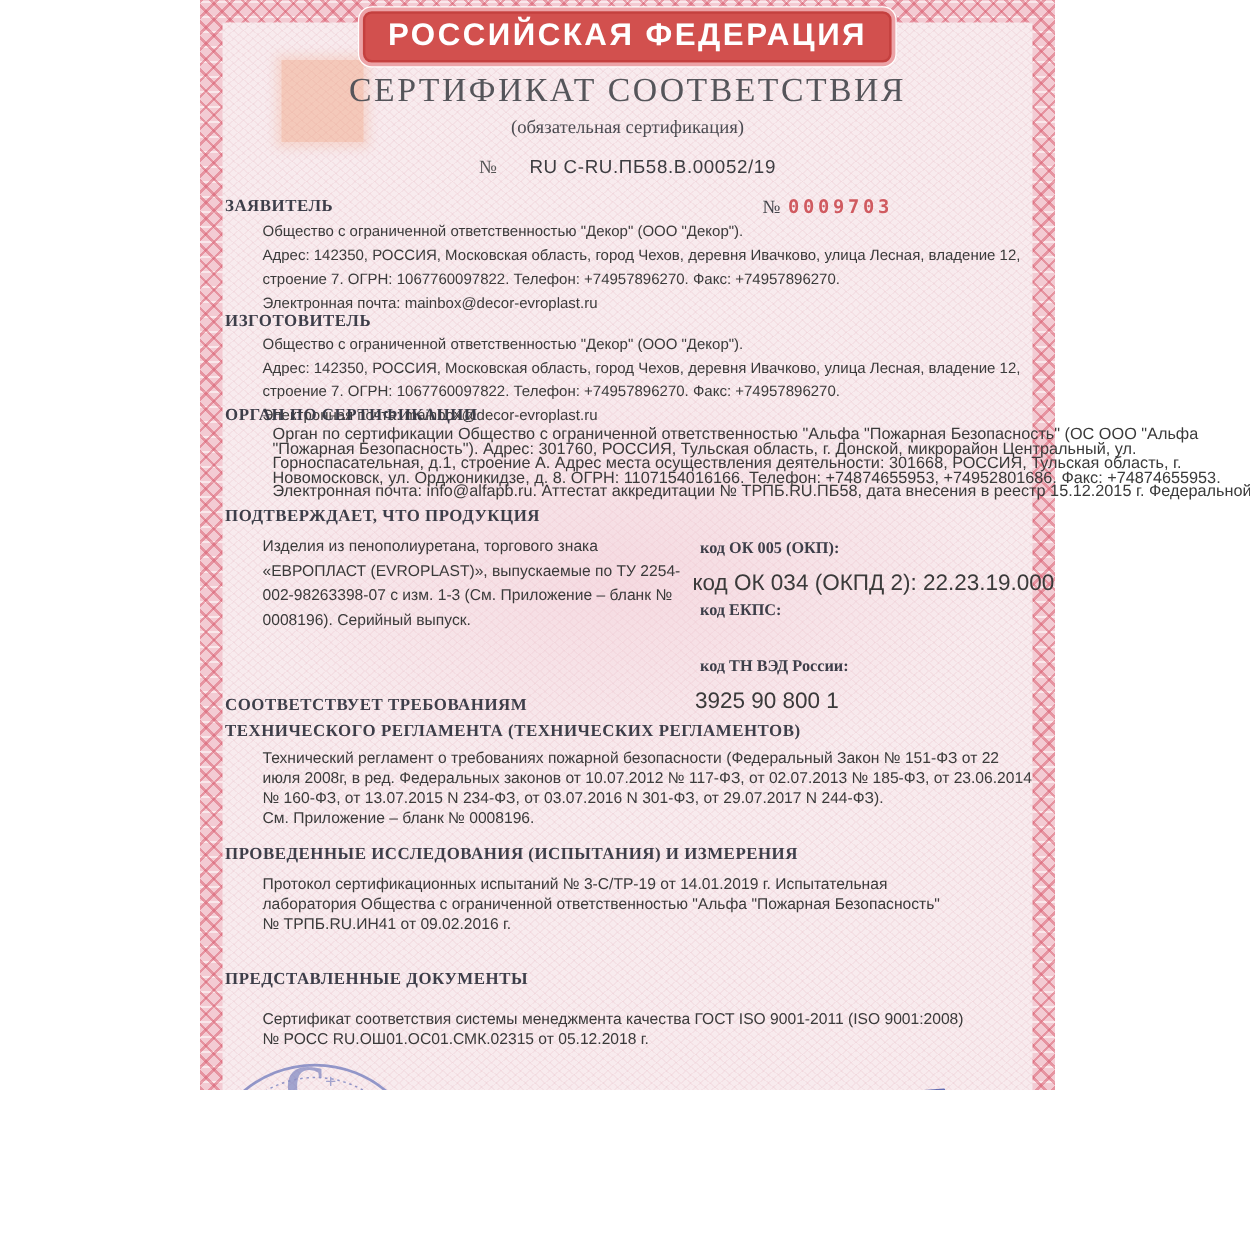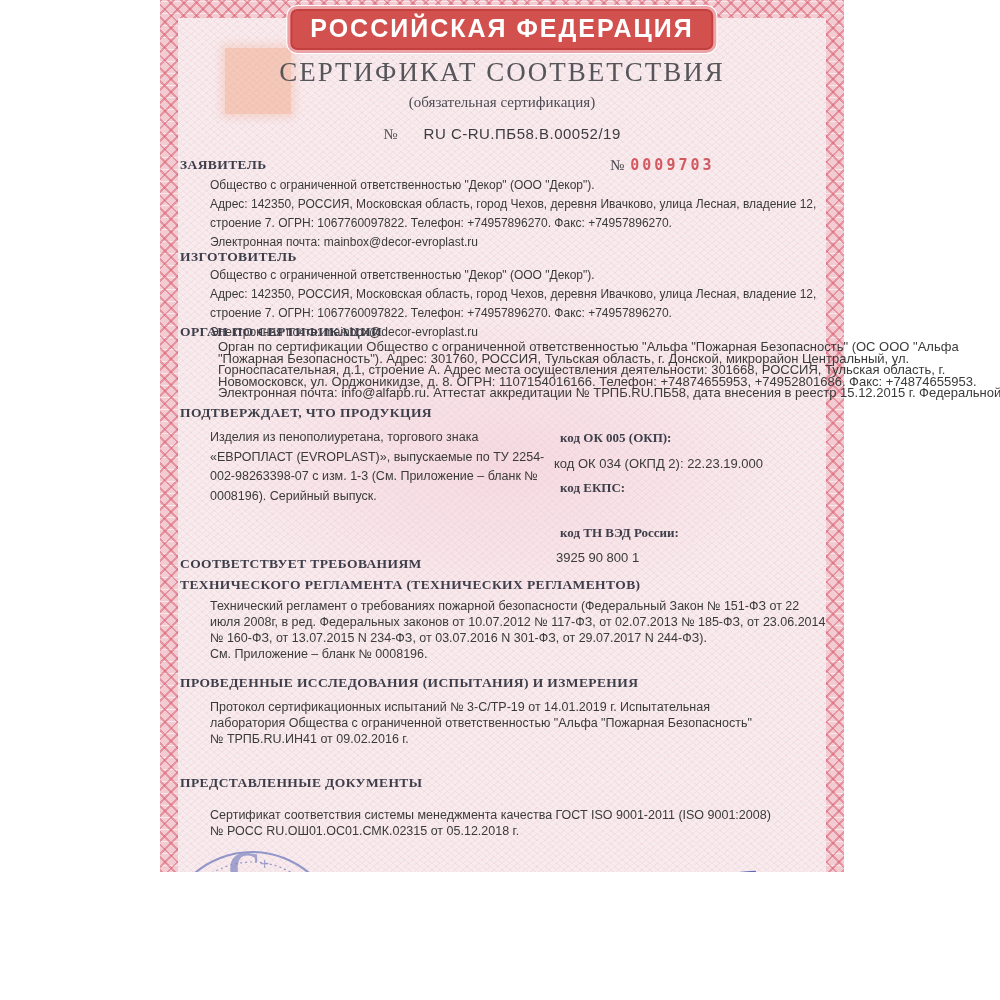--- a/index.html
+++ b/index.html
@@ -45,21 +45,21 @@
   
   .block{position:absolute;color:var(--body-ink,#3a3a3a);}
   .block .line{white-space:nowrap;}
   .t12{font-size:12px;line-height:19px;}
   .t10{font-size:13px;line-height:11.5px;}
   .t125{font-size:12.5px;line-height:19.5px;}
   .t16{font-size:12.5px;line-height:16px;}
   
   .code-label{font-family:"Liberation Serif",serif;font-weight:700;font-size:13px;
     color:var(--heading-ink,#3d3e49);white-space:nowrap;}
-  .code-value{font-size:13px;color:#3a3a3a;white-space:nowrap;}
+  .code-value{font-size:18px;color:#3a3a3a;white-space:nowrap;}
   
   .validity{position:absolute;top:838px;left:2px;right:0;height:22px;}
   .validity .vh{position:absolute;left:0;top:0;}
   .validity .fl{position:absolute;left:350px;top:1px;font-family:"Liberation Serif",serif;
      font-weight:700;font-size:13px;color:#3d3e49;}
   .validity .fd{position:absolute;left:378px;top:2px;font-size:14px;color:#333;}
   .validity .tl{position:absolute;left:488px;top:1px;font-family:"Liberation Serif",serif;
      font-weight:700;font-size:13px;color:#3d3e49;}
   .validity .td{position:absolute;left:524px;top:2px;font-size:14px;color:#333;}
   

